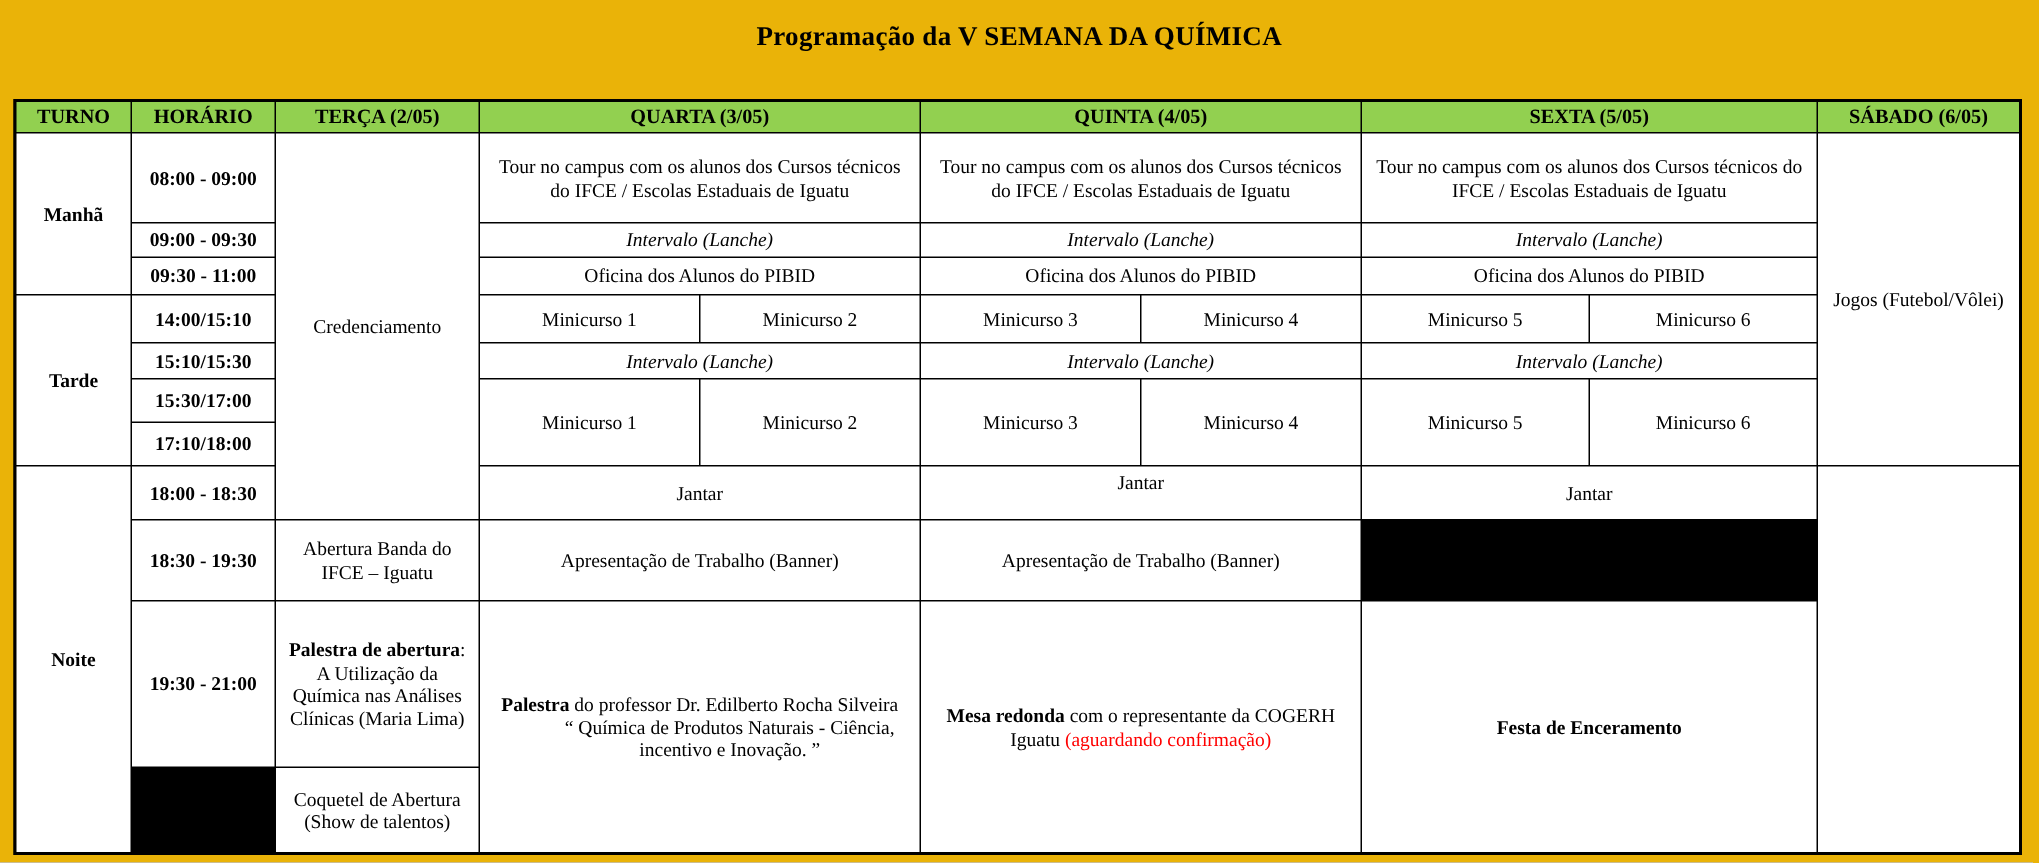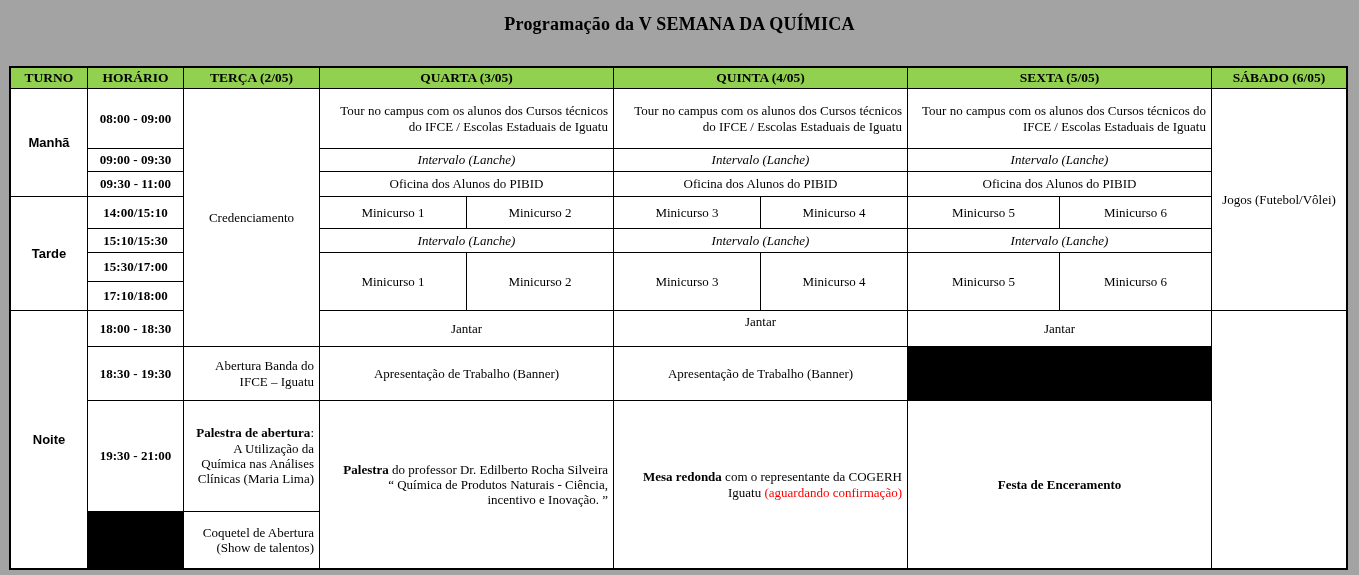--- a/index.html
+++ b/index.html
@@ -1,19 +1,19 @@
 <!DOCTYPE html>
 <html style="--green: #92d050; --red: #ff0000;"><head>
 <meta charset="utf-8">
 <style>
   html,body{margin:0;padding:0;background:#fff;}
   .page{
     position:relative;
     width:1359px;height:575px;
-    background:#a3a3a3;
+    background:#eab308;
     font-family:"Liberation Serif", serif;
     color:#000;
     overflow:hidden;
   }
   .title{
     position:absolute;top:14px;left:0;width:100%;
     text-align:center;
     font-family:"Liberation Serif", serif;
     font-weight:bold;
     font-size:18px;
@@ -26,33 +26,33 @@
     grid-template-rows:20px 59px 22px 24px 31px 23px 28px 28px 35px 53px 110px 56px;
     gap:1px;
     background:#000;
     border:2px solid #000;
   }
   .cell{
     background:#fff;
     display:flex;
     align-items:center;
     justify-content:center;
-    text-align:right;
+    text-align:center;
     padding:1px 5px;
     font-size:13px;
     line-height:1.18;
   }
   .head{
     background:var(--green,#92d050);
     font-weight:bold;
     font-size:13.5px;
     padding:0 2px;
   }
   .turno{
-    font-family:Liberation Sans, sans-serif;
+    font-family:Liberation Serif, serif;
     font-weight:bold;
     font-size:13px;
   }
   .time{font-weight:bold;white-space:nowrap;}
   .italic{font-style:italic;}
   .bold{font-weight:bold;}
   .red{color:var(--red,#ff0000);}
   .vtop{align-items:flex-start;padding-top:3px;}
   .quote{margin-top:0;margin-left:40px;}
 </style>

